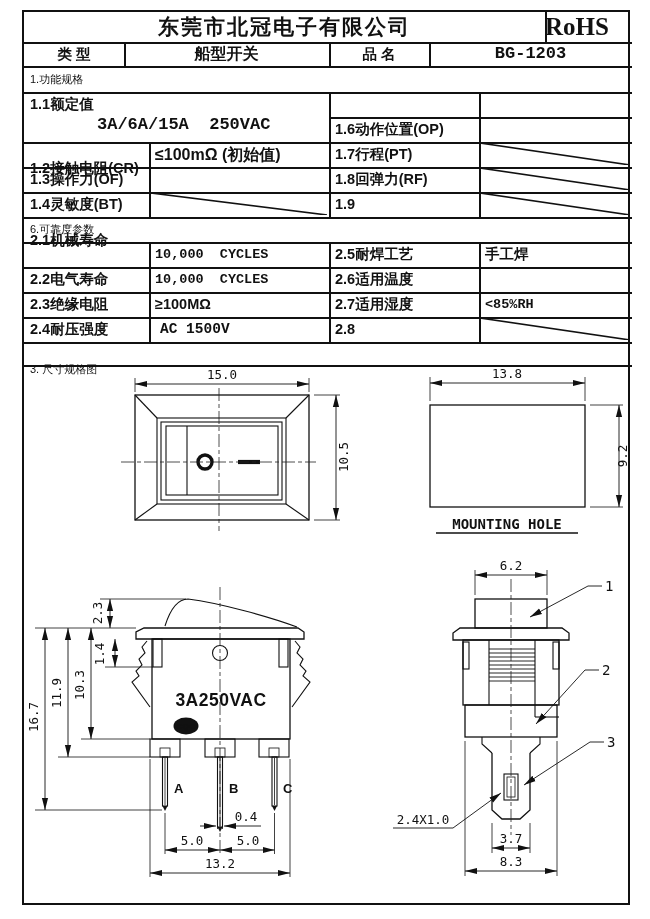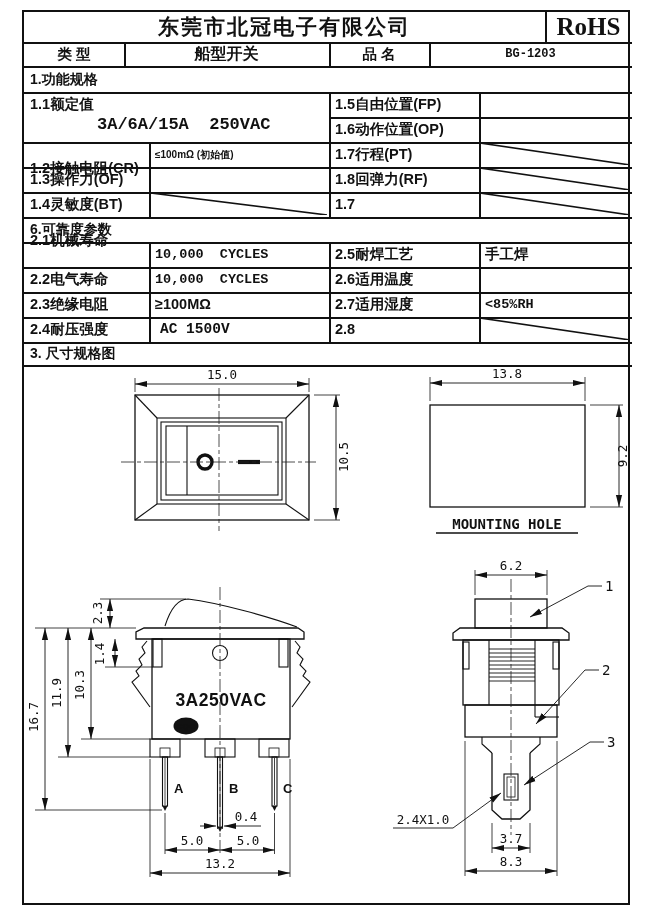--- a/index.html
+++ b/index.html
@@ -5,27 +5,27 @@
   html,body{margin:0;padding:0;background:#fff;}
   .page{position:relative;width:650px;height:919px;background:#fff;overflow:hidden;
         font-family:"Liberation Sans",sans-serif;color:#111;}
   .sheet{position:absolute;left:22px;top:10px;width:608px;height:895px;border:2px solid #111;box-sizing:border-box;}
   .abs{position:absolute;}
   .hl{position:absolute;height:2px;background:#111;}
   .vl{position:absolute;width:2px;background:#111;}
   .txt{position:absolute;white-space:pre;}
   .lbl{font-size:14.5px;font-weight:700;line-height:25px;height:25px;}
   .val{font-family:"Liberation Mono","DejaVu Sans Mono",monospace;font-weight:700;font-size:13.5px;line-height:25px;height:25px;white-space:pre;}
-  .sechead{font-size:14px;font-weight:700;}
+  .sechead{font-size:11px;font-weight:400;}
   .diag{position:absolute;background:linear-gradient(to top right,
         rgba(0,0,0,0) calc(50% - 1.3px), #111 calc(50% - 0.3px),
         #111 calc(50% + 0.3px), rgba(0,0,0,0) calc(50% + 1.3px));}
   .company{left:0;top:0;width:521px;height:30px;line-height:30px;text-align:center;
            font-size:21px;font-weight:700;letter-spacing:2px;}
-  .rohs{left:521px;top:0;width:87px;height:30px;line-height:30px;text-align:center;
+  .rohs{left:521px;top:0;width:87px;height:30px;line-height:30px;
         font-family:"Liberation Serif",serif;font-size:25px;font-weight:600;}
   .cc{text-align:center;}
   svg text{fill:#111;}
   .dt{font-family:"DejaVu Sans Mono",monospace;font-size:12.5px;}
   .ct{font-family:"DejaVu Sans Mono",monospace;font-size:14px;}
   .mh{font-family:"DejaVu Sans Mono",monospace;font-size:14px;font-weight:700;}
   .mk{font-family:"Liberation Sans",sans-serif;font-size:17.5px;font-weight:700;letter-spacing:0.5px;}
   .tm{font-family:"Liberation Sans",sans-serif;font-size:13px;font-weight:700;}
   .lg{font-family:"Liberation Sans",sans-serif;font-size:7.5px;font-weight:700;letter-spacing:0.5px;}
   .ol{fill:none;stroke:#111;stroke-width:1.3;}
@@ -65,41 +65,40 @@
   <div class="vl" style="left:305px;top:80px;height:125px"></div>
   <div class="vl" style="left:455px;top:80px;height:125px"></div>
   <div class="vl" style="left:125px;top:130px;height:75px"></div>
   <div class="vl" style="left:125px;top:230px;height:100px"></div>
   <div class="vl" style="left:305px;top:230px;height:100px"></div>
   <div class="vl" style="left:455px;top:230px;height:100px"></div>
 
   <div class="txt lbl cc" style="left:0;top:30px;width:100px;line-height:24px;height:24px">类 型</div>
   <div class="txt lbl cc" style="left:100px;top:30px;width:205px;line-height:24px;height:24px;font-size:16px">船型开关</div>
   <div class="txt lbl cc" style="left:305px;top:30px;width:100px;line-height:24px;height:24px">品 名</div>
-  <div class="txt val cc" style="left:405px;top:30px;width:203px;line-height:24px;height:24px;font-size:12px">BG-1203</div>
+  <div class="txt val cc" style="left:405px;top:30px;width:203px;line-height:24px;height:24px;font-size:17px">BG-1203</div>
 
   <div class="txt lbl sechead" style="left:6px;top:54px;line-height:26px;height:26px">1.功能规格</div>
 
   <div class="txt lbl" style="left:6px;top:81px;line-height:22px;height:22px">1.1额定值</div>
   <div class="txt val" style="left:73px;top:100px;line-height:26px;height:26px;font-size:17px">3A/6A/15A  250VAC</div>
-  <div class="txt lbl" style="left:311px;top:80px">1.5自由位置(FP)</div>
   <div class="txt lbl" style="left:311px;top:105px">1.6动作位置(OP)</div>
 
   <div class="txt lbl" style="left:6px;top:144px">1.2接触电阻(CR)</div>
-  <div class="txt lbl" style="left:131px;top:130px;font-size:10px">≤100mΩ (初始值)</div>
+  <div class="txt lbl" style="left:131px;top:130px;font-size:16px">≤100mΩ (初始值)</div>
   <div class="txt lbl" style="left:311px;top:130px">1.7行程(PT)</div>
   <div class="diag" style="left:456px;top:131px;width:150px;height:22px"></div>
 
   <div class="txt lbl" style="left:6px;top:155px">1.3操作力(OF)</div>
   <div class="txt lbl" style="left:311px;top:155px">1.8回弹力(RF)</div>
   <div class="diag" style="left:456px;top:156px;width:150px;height:22px"></div>
 
   <div class="txt lbl" style="left:6px;top:180px">1.4灵敏度(BT)</div>
   <div class="diag" style="left:127px;top:181px;width:176px;height:22px"></div>
-  <div class="txt lbl" style="left:311px;top:180px">1.7</div>
+  <div class="txt lbl" style="left:311px;top:180px">1.9</div>
   <div class="diag" style="left:456px;top:181px;width:150px;height:22px"></div>
 
   <div class="txt lbl sechead" style="left:6px;top:205px">6.可靠度参数</div>
 
   <div class="txt lbl" style="left:6px;top:216px">2.1机械寿命</div>
   <div class="txt val" style="left:131px;top:230px">10,000  CYCLES</div>
   <div class="txt lbl" style="left:311px;top:230px">2.5耐焊工艺</div>
   <div class="txt lbl" style="left:461px;top:230px">手工焊</div>
 
   <div class="txt lbl" style="left:6px;top:255px">2.2电气寿命</div>
@@ -109,21 +108,21 @@
   <div class="txt lbl" style="left:6px;top:280px">2.3绝缘电阻</div>
   <div class="txt lbl" style="left:131px;top:280px">≥100MΩ</div>
   <div class="txt lbl" style="left:311px;top:280px">2.7适用湿度</div>
   <div class="txt val" style="left:461px;top:280px">&lt;85%RH</div>
 
   <div class="txt lbl" style="left:6px;top:305px">2.4耐压强度</div>
   <div class="txt val" style="left:136px;top:305px;font-size:14.5px">AC 1500V</div>
   <div class="txt lbl" style="left:311px;top:305px">2.8</div>
   <div class="diag" style="left:456px;top:306px;width:150px;height:22px"></div>
 
-  <div class="txt lbl sechead" style="left:6px;top:330px;line-height:23px;height:32px">3. 尺寸规格图</div>
+  <div class="txt lbl sechead" style="left:6px;top:346px;line-height:23px;height:32px">3. 尺寸规格图</div>
 
   <svg class="abs" style="left:0;top:353px" width="604" height="540" viewBox="0 0 604 540">
     <defs>
       <marker id="ae" markerWidth="12" markerHeight="8" refX="12" refY="4" orient="auto" markerUnits="userSpaceOnUse">
         <path d="M0,0.9 L12,4 L0,7.1 Z" fill="#111"></path>
       </marker>
       <marker id="as" markerWidth="12" markerHeight="8" refX="0" refY="4" orient="auto" markerUnits="userSpaceOnUse">
         <path d="M12,0.9 L0,4 L12,7.1 Z" fill="#111"></path>
       </marker>
     </defs>

